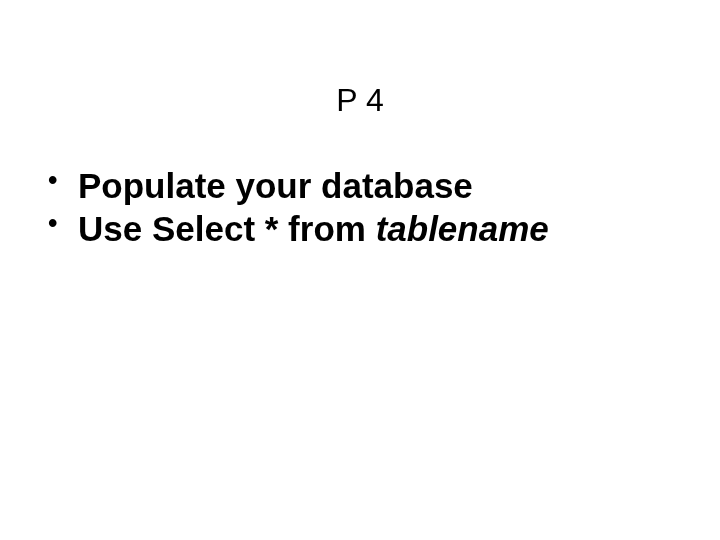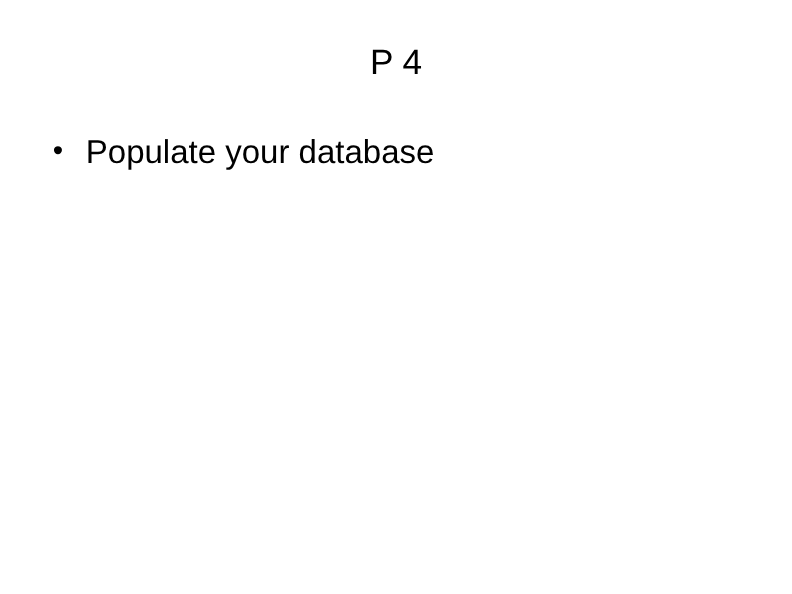--- a/index.html
+++ b/index.html
@@ -10,51 +10,54 @@
     background: #ffffff;
     font-family: Arial, Helvetica, sans-serif;
     color: #000;
   }
   .slide {
     width: 720px;
     height: 400px;
     position: relative;
     box-sizing: border-box;
     padding: 28px 36px 36px 36px;
+    margin-top: 44px;
   }
   .title {
     text-align: center;
     font-size: 32px;
     font-weight: 400;
     margin: 10px 0 46px 0;
     letter-spacing: 0;
   }
   ul.bullets {
     list-style: none;
     margin: 0;
     padding: 0 8px 0 8px;
   }
   ul.bullets > li {
     position: relative;
-    font-size: 30px;
+    font-size: 35px;
     line-height: 1.18;
     padding-left: 34px;
     margin: 0 0 2px 0;
+    font-weight: bold;
   }
   ul.bullets > li::before {
     content: "•";
     position: absolute;
     left: 4px;
     top: 0;
     font-size: 27px;
     line-height: 1.18;
   }
   .italic { font-style: italic; }
 </style>
 </head>
 <body>
 
 <div class="slide">
   <div class="title">P 4</div>
   <ul class="bullets">
     <li><span>Populate your database</span><span class="italic"></span><span></span></li>
+    <li><span>Use Select * from </span><span class="italic">tablename</span><span></span></li>
   </ul>
 </div>
 
 </body></html>

